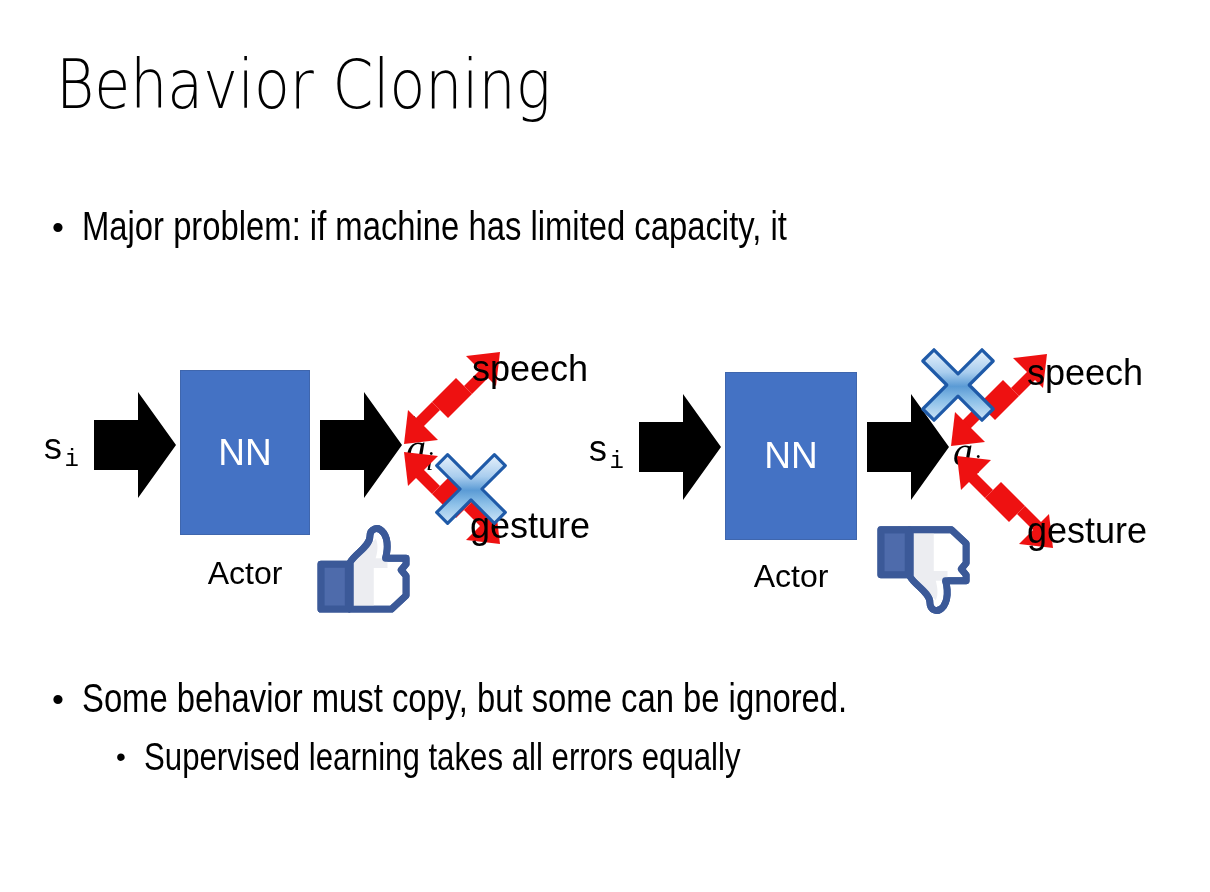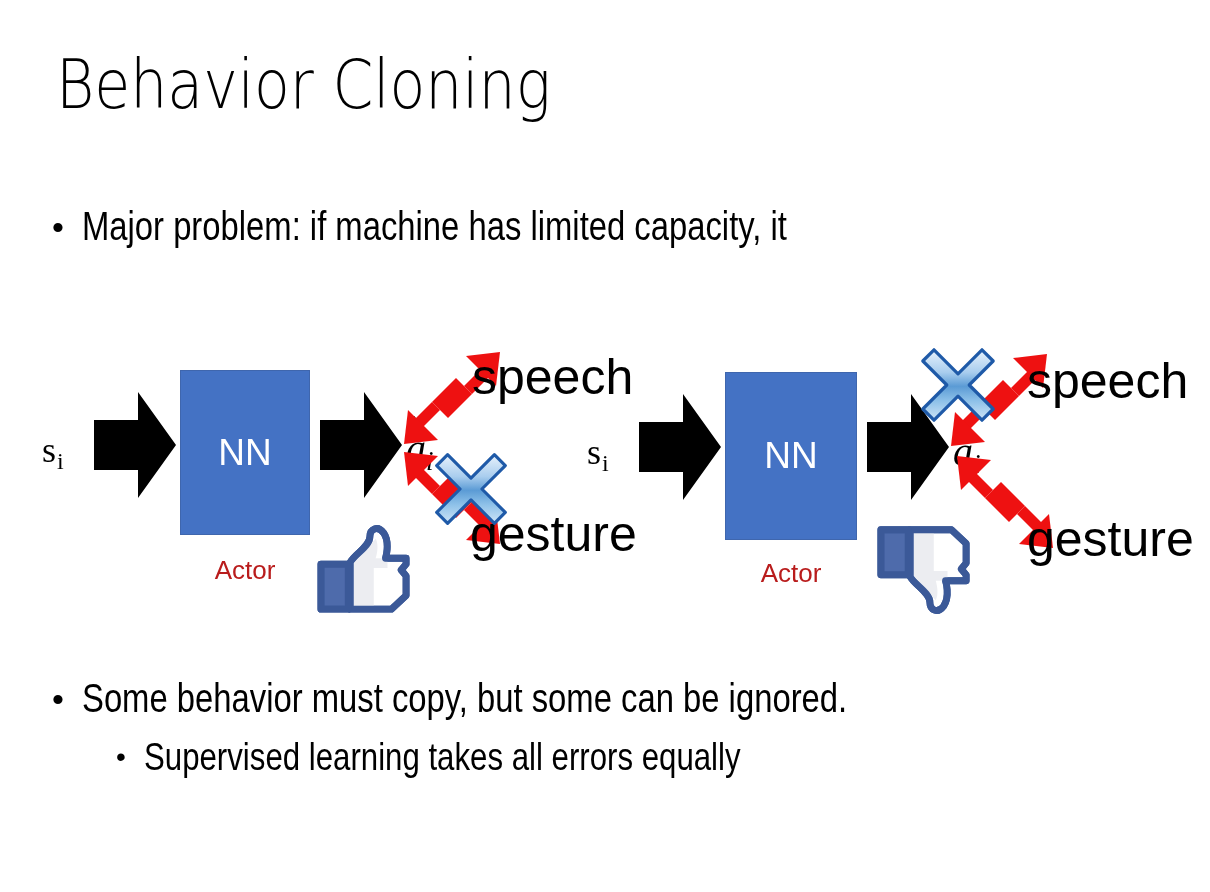--- a/index.html
+++ b/index.html
@@ -74,21 +74,21 @@
   #bullet-top  { left: 52px; top: 200px; width: 1130px; }
   #bullet-bot  { left: 52px; top: 672px; width: 1130px; }
 
   
   .panel { position: absolute; top: 340px; width: 600px; height: 300px; }
   #panel-left  { left: 20px; }
   #panel-right { left: 565px; }
 
   .state-label {
     position: absolute;
-    font-family: Liberation Serif, serif;
+    font-family: Liberation Mono, monospace;
     font-size: 36px;
     color: #000;
     line-height: 36px;
   }
   .state-label .sub {
     font-size: 24px;
     vertical-align: -0.30em;
     margin-left: 1px;
   }
 
@@ -101,22 +101,22 @@
     justify-content: center;
     color: #ffffff;
     font-family: "Liberation Sans", sans-serif;
     font-size: 37px;
     box-sizing: border-box;
     text-align: center;
   }
   .actor-label {
     position: absolute;
     font-family: "Liberation Sans", sans-serif;
-    font-size: 26px;
-    color: #b91c1c;
+    font-size: 32px;
+    color: #000000;
     text-align: center;
   }
   .block-arrow { position: absolute; }
   .out-label {
     position: absolute;
     font-family: "Liberation Serif", serif;
     font-style: italic;
     font-size: 40px;
     color: #000;
     white-space: nowrap;
@@ -128,21 +128,21 @@
     font-style: normal;
     font-size: 33px;
   }
   .out-label .sub {
     font-size: 27px;
     vertical-align: -0.28em;
   }
   .mode-label {
     position: absolute;
     font-family: "Liberation Sans", sans-serif;
-    font-size: 50px;
+    font-size: 36px;
     color: #000;
     white-space: nowrap;
   }
   .red-arrow { position: absolute; }
   .cross-icon { position: absolute; }
   .thumb-icon { position: absolute; }
 </style>
 </head>
 <body>
 

